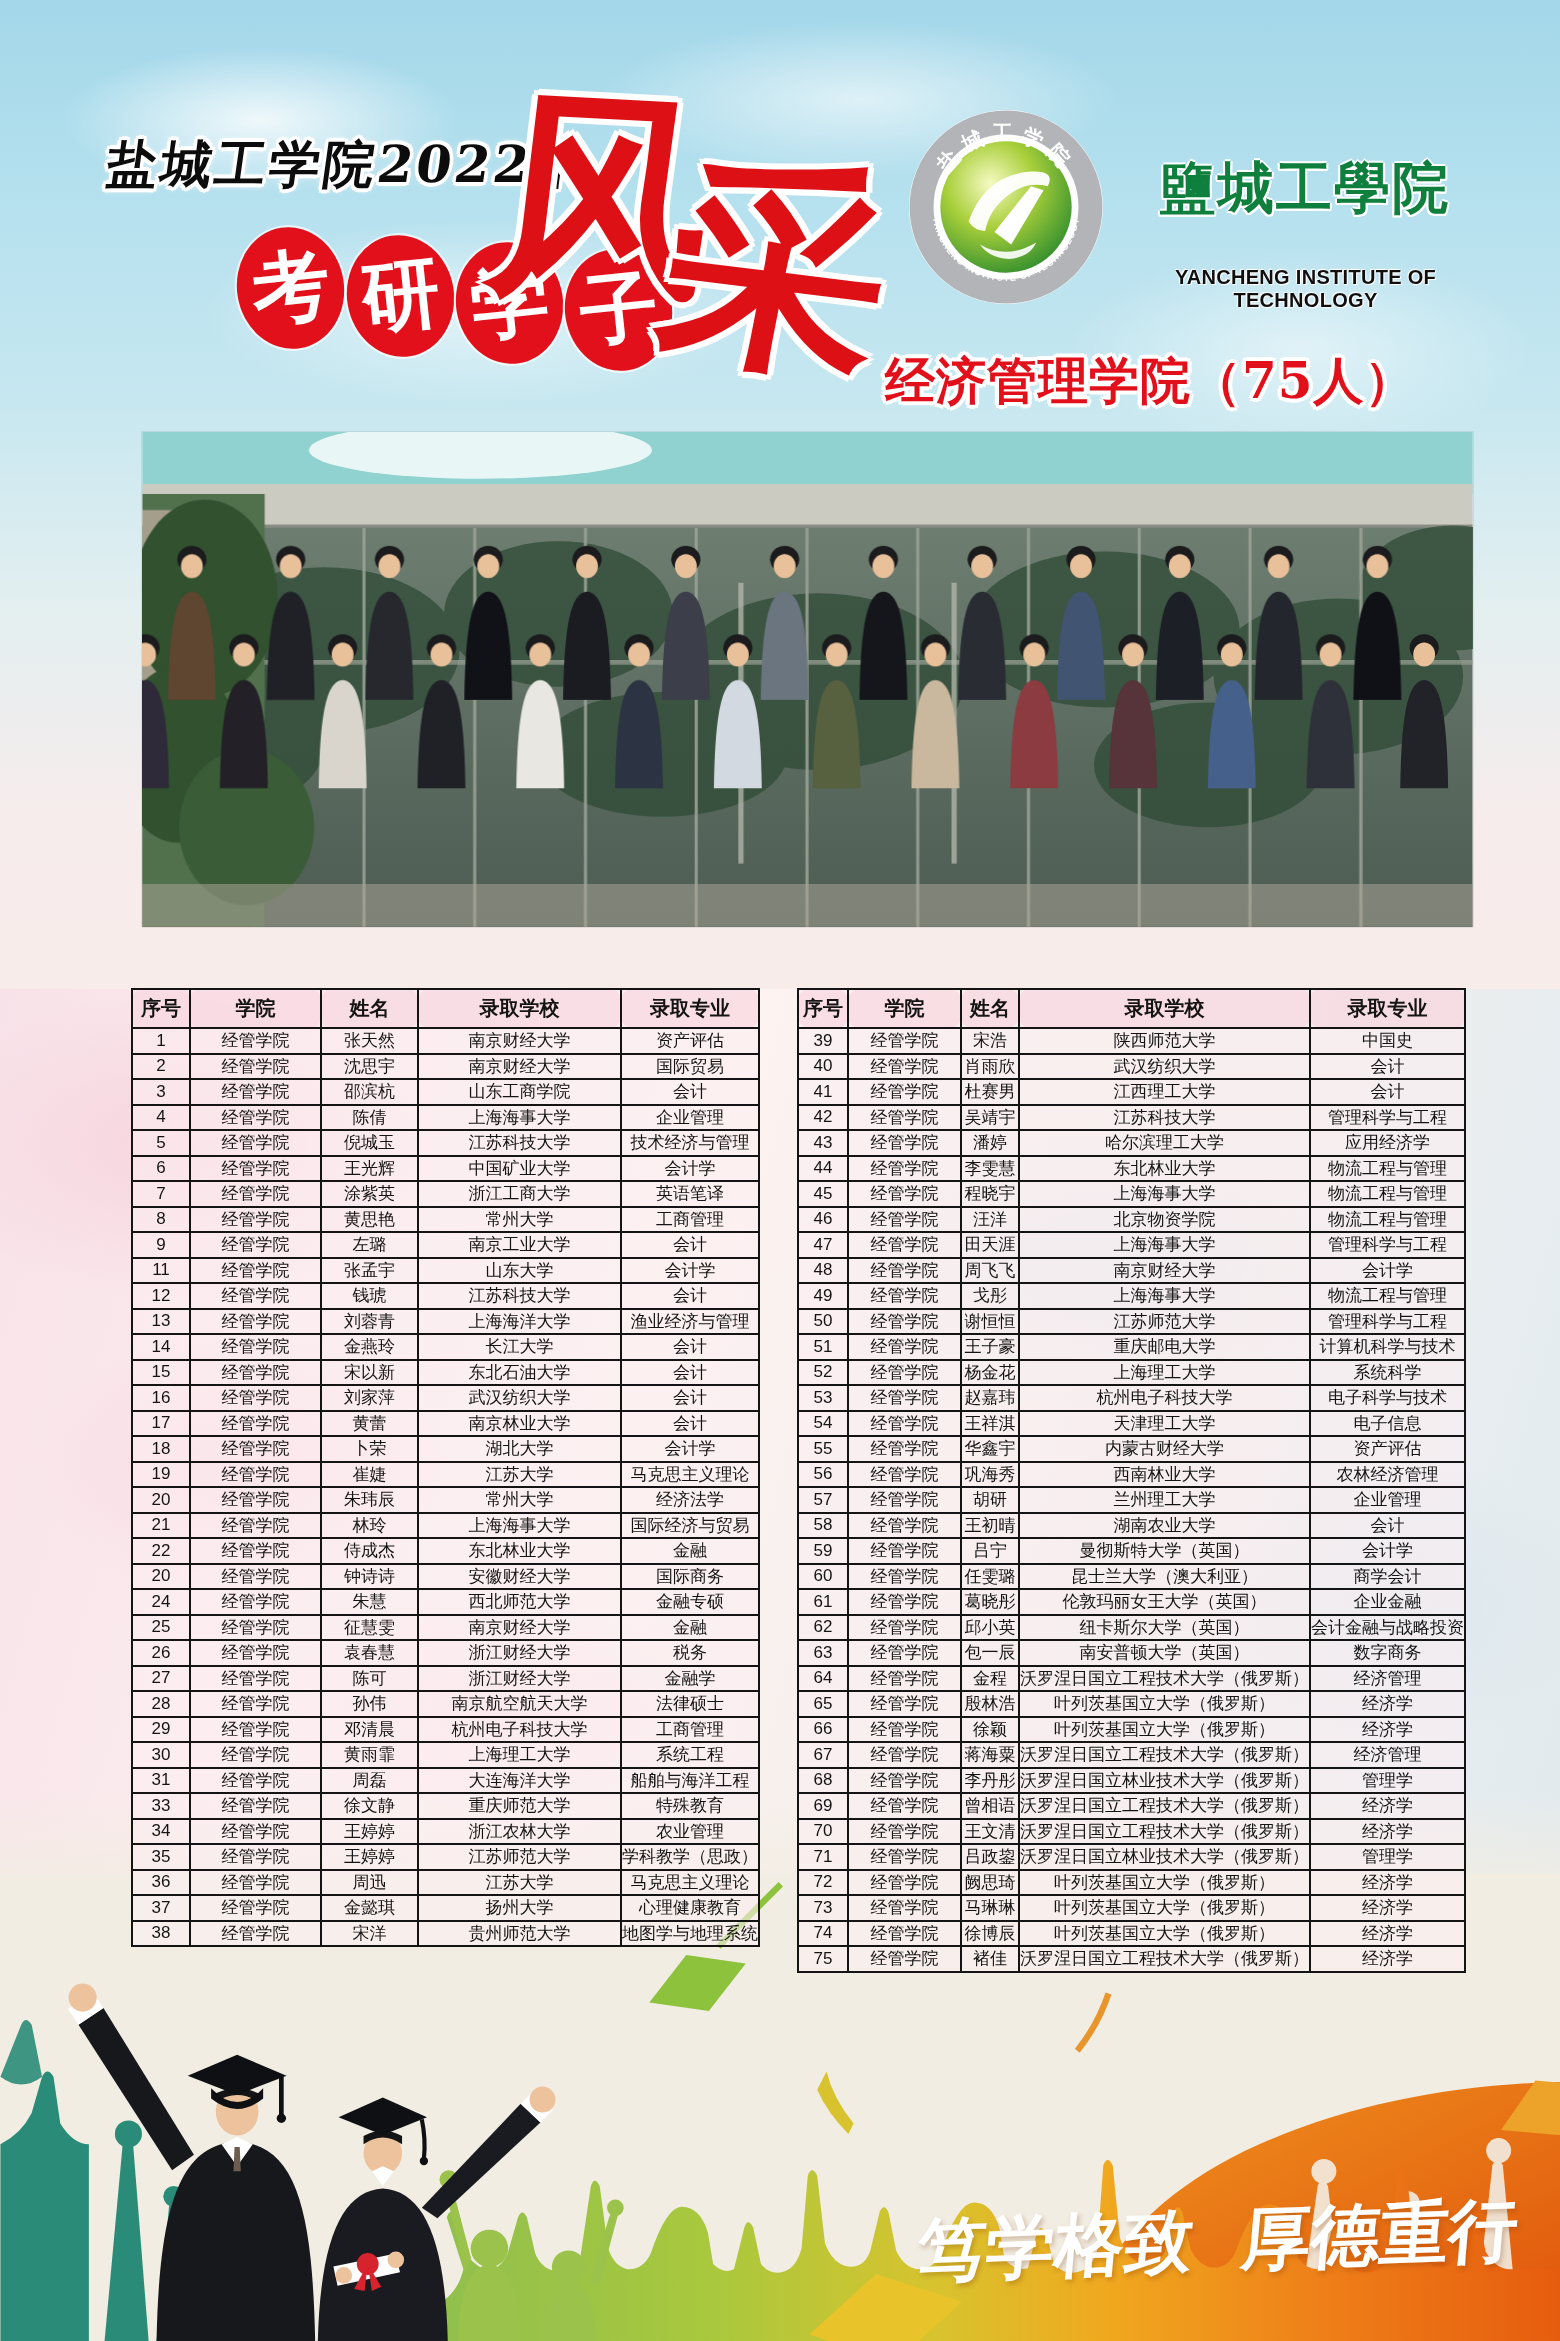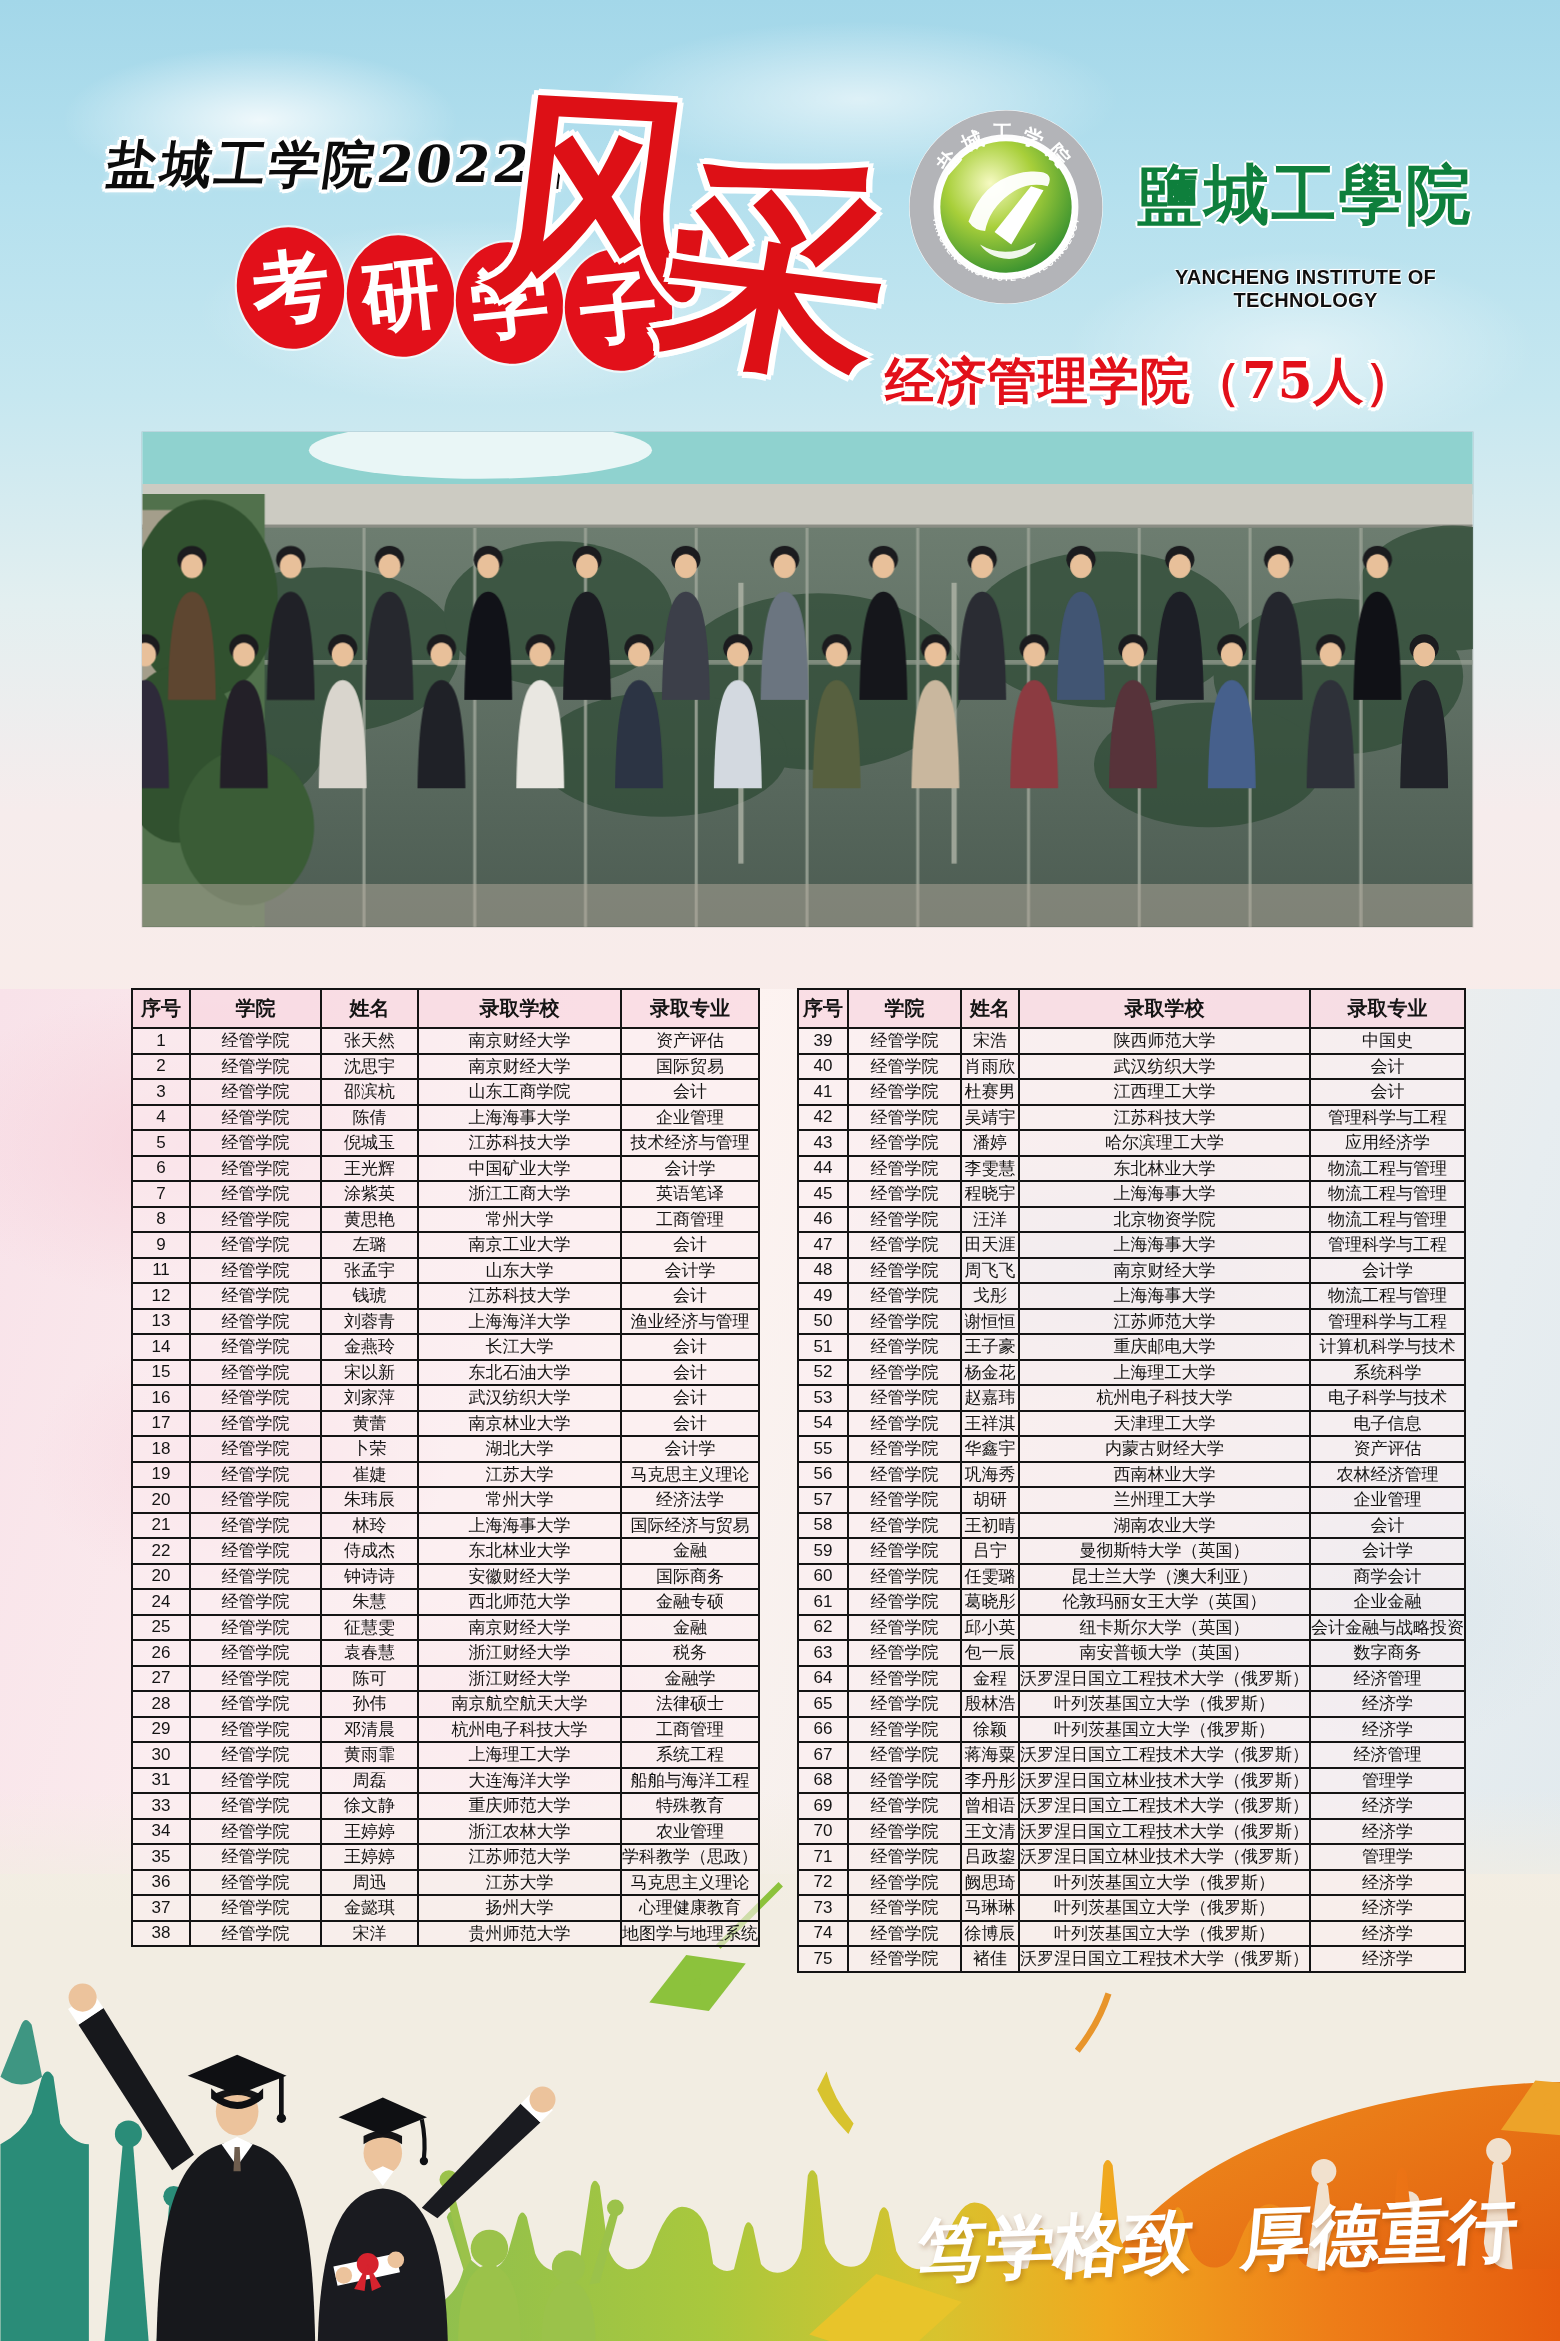--- a/index.html
+++ b/index.html
@@ -20,36 +20,36 @@
     text-shadow:-3.6px 0 0 #fff,3.6px 0 0 #fff,0 -3.6px 0 #fff,0 3.6px 0 #fff,-2.6px -2.6px 0 #fff,2.6px -2.6px 0 #fff,-2.6px 2.6px 0 #fff,2.6px 2.6px 0 #fff,0 0 8.3px #fff;}
   .badge{width:107px;height:122px;border-radius:50%;background:#e2101a;transform:rotate(-9deg);
     display:flex;align-items:center;justify-content:center;
     box-shadow:0 0 0 2.1px rgba(255,255,255,.65);}
   .badge span{font-family:"DejaVu Serif",serif;font-weight:bold;font-size:78px;color:#ffffff;transform:rotate(3deg);}
   .bigchar{font-family:"DejaVu Serif",serif;font-weight:bold;color:#dd1016;line-height:1;
     text-shadow:-6.2px 0 0 #fff,6.2px 0 0 #fff,0 -6.2px 0 #fff,0 6.2px 0 #fff,-4.7px -4.7px 0 #fff,4.7px -4.7px 0 #fff,-4.7px 4.7px 0 #fff,4.7px 4.7px 0 #fff;}
   .feng{left:494px;top:87px;font-size:219px;transform:rotate(3deg) skewX(-4deg);}
   .cai{left:667px;top:157px;font-size:221px;transform:rotate(7deg) skewX(-4deg);}
   .logo-cn{left:1123px;top:151px;width:364px;text-align:center;font-family:"DejaVu Serif",serif;
-    font-weight:bold;font-size:65px;letter-spacing:2.1px;color:#0e7f3c;
+    font-weight:bold;font-size:56px;letter-spacing:2.1px;color:#0e7f3c;
     text-shadow:-2.1px 0 0 #fff,2.1px 0 0 #fff,0 -2.1px 0 #fff,0 2.1px 0 #fff,1.6px 1.6px 0 #fff,-1.6px 1.6px 0 #fff;}
   .logo-en{left:1119px;top:266px;width:373px;text-align:center;font-weight:bold;font-size:20px;
     letter-spacing:0.3px;color:#0f0f0f;text-shadow:0 0 2.6px #fff,1px 1px 0 #fff,-1px -1px 0 #fff;}
   .subtitle{left:885px;top:348px;width:572px;text-align:left;font-family:"DejaVu Serif",serif;
     font-weight:bold;font-size:50px;letter-spacing:1px;color:#e2101a;
     text-shadow:-4.2px 0 0 #fff,4.2px 0 0 #fff,0 -4.2px 0 #fff,0 4.2px 0 #fff,-3.1px -3.1px 0 #fff,3.1px -3.1px 0 #fff,-3.1px 3.1px 0 #fff,3.1px 3.1px 0 #fff;}
   
   .photo{left:142px;top:432px;width:1331px;height:495px;overflow:hidden;box-shadow:0 0 0 0.5px rgba(0,0,0,.15);}
   
   .rtable{border-collapse:collapse;table-layout:fixed;font-family:"Liberation Sans",sans-serif;}
   .rtable th,.rtable td{border:2.1px solid #141414;text-align:center;vertical-align:middle;
     padding:0;overflow:hidden;white-space:nowrap;color:#141414;box-sizing:border-box;}
   .rtable thead tr{height:39px;}
   .rtable tbody tr{height:25.5px;}
-  .rtable th{font-size:20px;font-weight:bold;background:rgba(248,216,226,0.78);}
+  .rtable th{font-size:20px;font-weight:bold;background:rgba(248,216,226,0.78);border-radius:11px;}
   .rtable td{font-size:17px;background:rgba(252,238,241,0.60);}
   .tbl-left{left:131px;top:988px;z-index:2;}
   .tbl-right{left:797px;top:988px;z-index:2;}
   
   .band{left:0;top:1853px;width:1561px;height:489px;z-index:1;pointer-events:none;}
   .slogan{left:895px;top:2195px;width:645px;display:flex;justify-content:center;gap:49px;z-index:3;
     font-family:"DejaVu Serif",serif;font-weight:bold;font-size:69px;color:#ffffff;
     transform:rotate(-2deg) skewX(-7deg);text-shadow:2.1px 3.1px 5.2px rgba(120,50,0,.28);}
 </style>
 </head>

